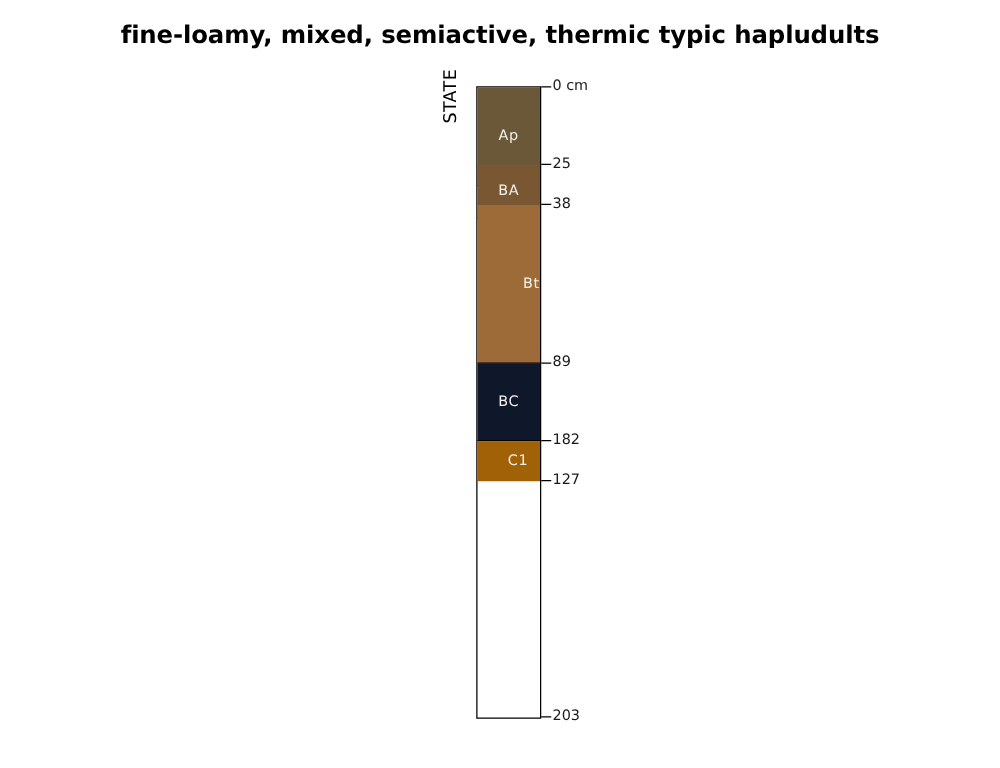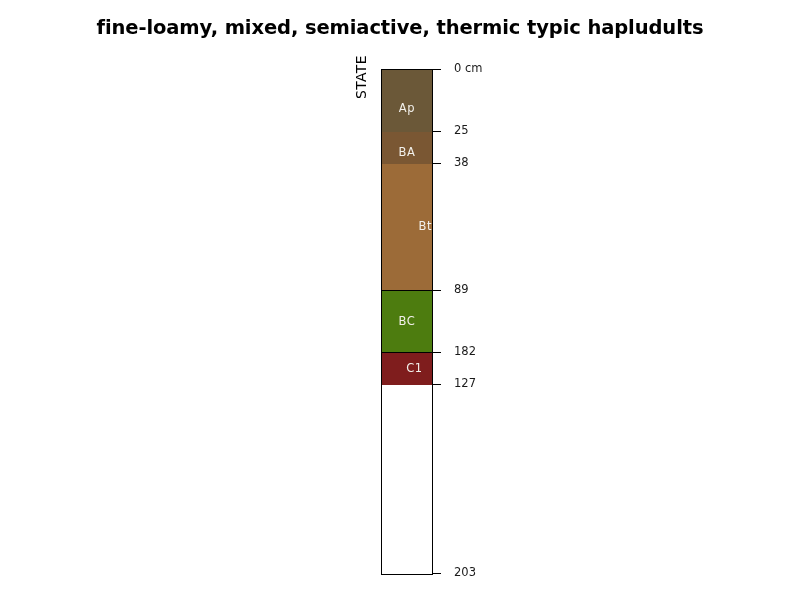--- a/index.html
+++ b/index.html
@@ -83,21 +83,20 @@
   }
   .depth-label {
     position: absolute;
     left: 442px;
     font-size: 11.5px;
     color: #1a1a1a;
     font-family: "DejaVu Sans", sans-serif;
     white-space: nowrap;
     line-height: 1;
     user-select: none;
-    margin-left: 12px;
   }
 
   
   #state-label {
     position: absolute;
     left: 353px;
     top: 69px;
     width: 16px;
     height: 70px;
     display: flex;
@@ -129,24 +128,24 @@
   <div id="profile-column">
       <div class="horizon" style="top: 0px; height: 79px; background: rgb(107, 88, 56);">
         <span class="horizon-label">Ap</span>
       </div>
       <div class="horizon" style="top: 62.069px; height: 43px; background: rgb(122, 87, 51); align-items: center;">
         <span class="horizon-label">BA</span>
       </div>
       <div class="horizon" style="top: 94.3448px; height: 126.621px; background: rgb(156, 107, 56); justify-content: flex-end;">
         <span class="horizon-label">Bt</span>
       </div>
-      <div class="horizon" style="top: 220.966px; height: 62.069px; background: #4d7c0f;">
+      <div class="horizon" style="top: 220.966px; height: 62.069px; background: #0f172a;">
         <span class="horizon-label">BC</span>
       </div>
-      <div class="horizon" style="top: 283.034px; height: 32.2759px; background: #7f1d1d; padding-left: 15px;">
+      <div class="horizon" style="top: 283.034px; height: 32.2759px; background: #a16207; padding-left: 15px;">
         <span class="horizon-label">C1</span>
       </div>
     </div>
 
   <div id="depth-axis">
       <div class="depth-tick" style="top: 69px;"></div>
       <div class="depth-label" style="top: 63px;">0 cm</div>
       <div class="depth-tick" style="top: 131.069px;"></div>
       <div class="depth-label" style="top: 125.069px; text-align: center;">25</div>
       <div class="depth-tick" style="top: 163.345px;"></div>

